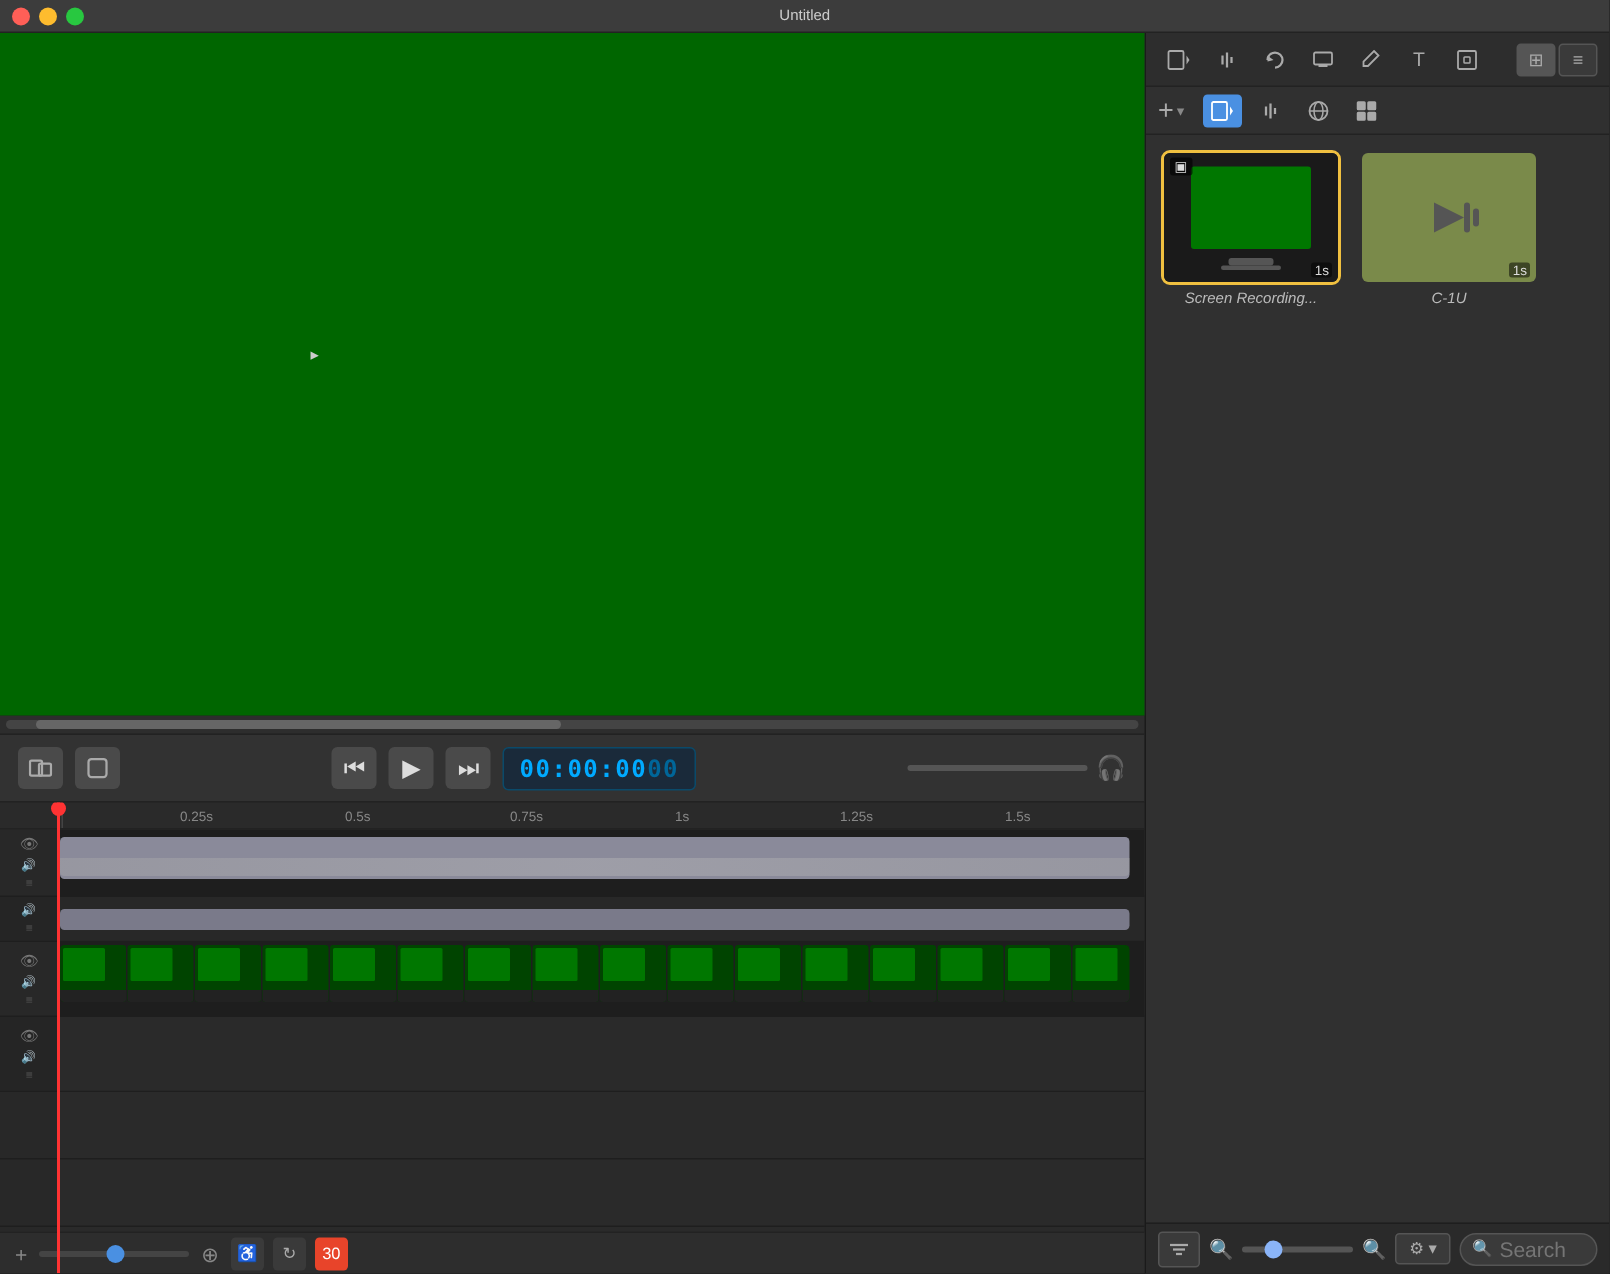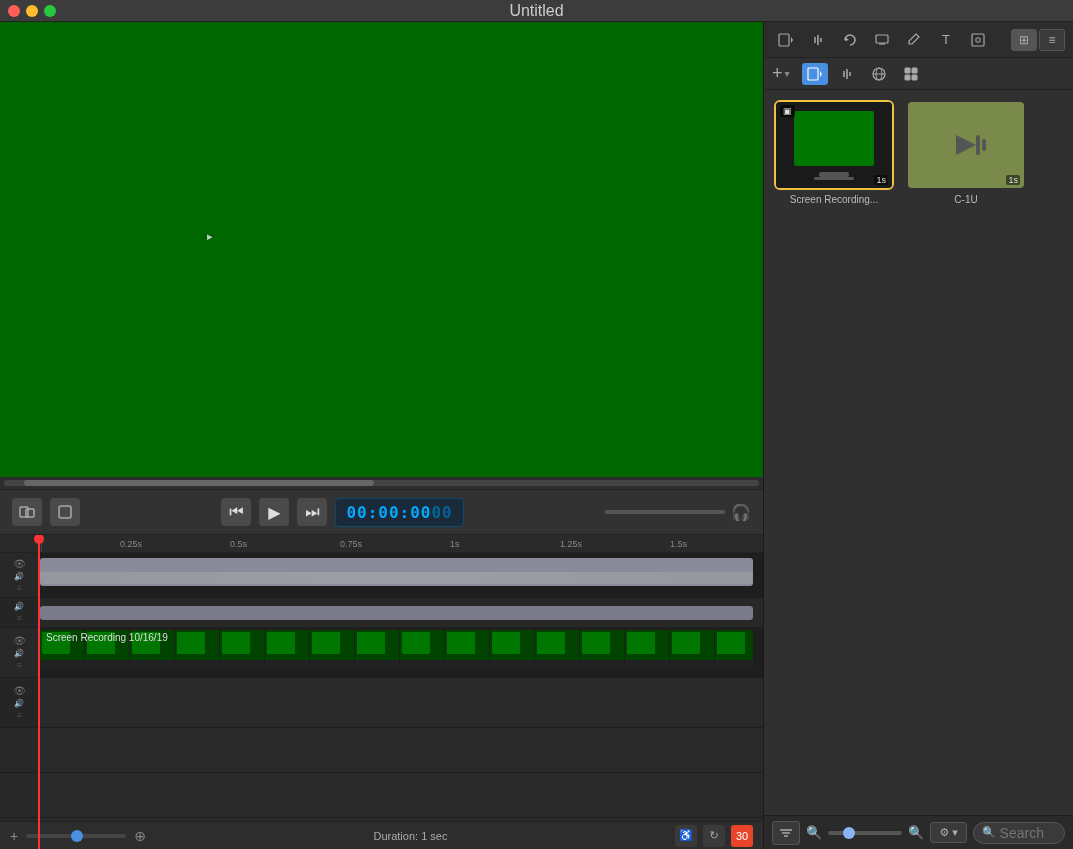--- a/index.html
+++ b/index.html
@@ -35,21 +35,21 @@
     .traffic-light {
       width: 12px;
       height: 12px;
       border-radius: 50%;
       cursor: pointer;
     }
     .tl-red { background: #ff5f57; }
     .tl-yellow { background: #febc2e; }
     .tl-green { background: #28c840; }
     .title-text {
-      font-size: 16px;
+      font-size: 10px;
       color: #ccc;
     }
 
     
     #main {
       display: flex;
       width: 1073px;
       height: 827px; 
     }
 
@@ -526,20 +526,21 @@
     }
     .media-name {
       font-size: 10px;
       color: #bbb;
       text-align: right;
       margin-top: 4px;
       max-width: 120px;
       overflow: hidden;
       text-overflow: ellipsis;
       white-space: nowrap;
+      font-style: italic;
     }
     .search-input-wrap {
       flex: 1;
       display: flex;
       align-items: center;
       background: #3a3a3a;
       border: 1px solid #555;
       border-radius: 12px;
       padding: 2px 8px;
       gap: 4px;
@@ -740,21 +741,20 @@
         </div>
       </div>
 
       <div class="track-row" style="height:50px;">
         <div class="track-header">
           <span style="font-size:10px;color:#777">👁</span>
           <span style="font-size:8px;color:#777">🔊</span>
           <span style="font-size:8px;color:#555">≡</span>
         </div>
         <div class="track-body">
-          <div class="track-label" style="z-index:2;position:relative;">Screen Recording 10/16/19</div>
           <div class="video-track-frames">
 
             <div class="video-frame">
                 <div class="video-frame-green"></div>
               </div>
             <div class="video-frame">
                 <div class="video-frame-green"></div>
               </div>
             <div class="video-frame">
                 <div class="video-frame-green"></div>
@@ -825,21 +825,20 @@
       </div>
 
     </div>
 
     <div id="bottom-bar">
       <button class="zoom-btn">+</button>
       <div class="zoom-slider">
         <div class="zoom-thumb"></div>
       </div>
       <button class="zoom-btn">⊕</button>
-      <span class="duration-text">Duration: 1 sec</span>
       <div class="bottom-icons">
         <button class="bottom-icon-btn">♿</button>
         <button class="bottom-icon-btn">↻</button>
         <button class="bottom-icon-btn" style="background:#e8442a;color:white;font-weight:normal;">30</button>
       </div>
     </div>
 
   </div>
 
   <div id="right-panel">

